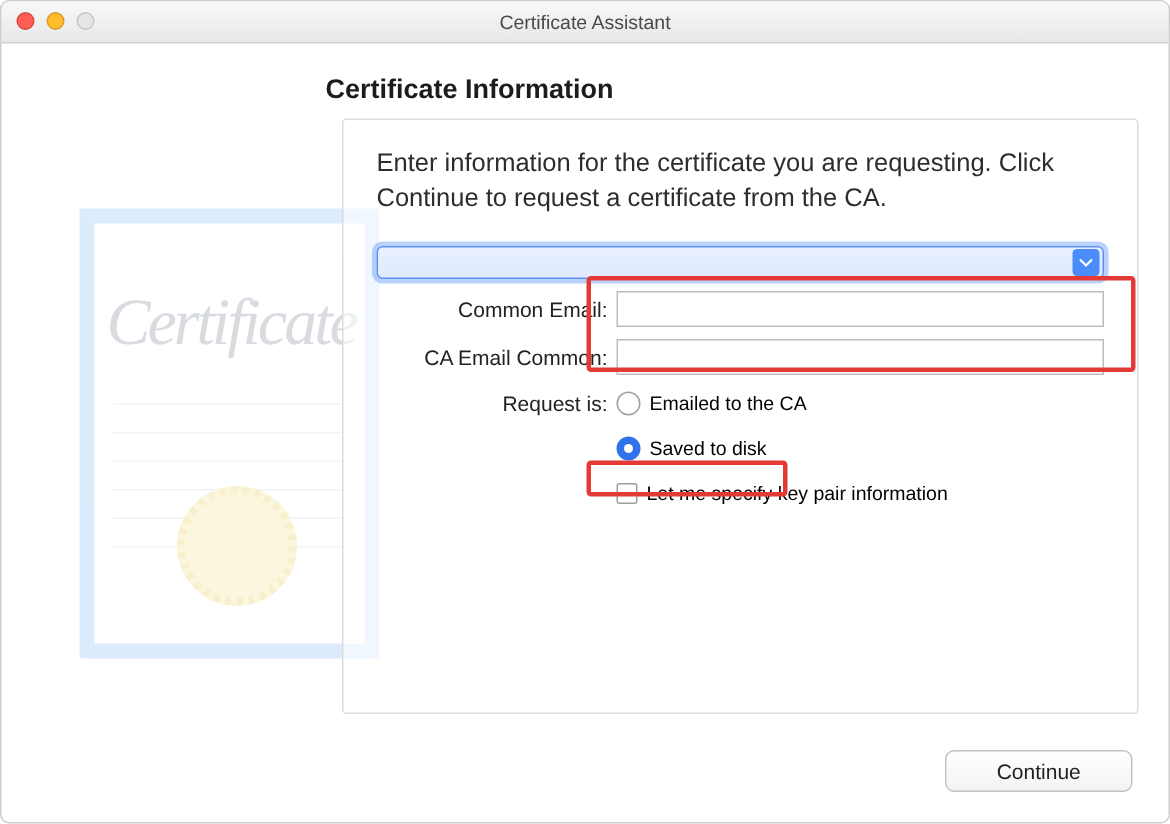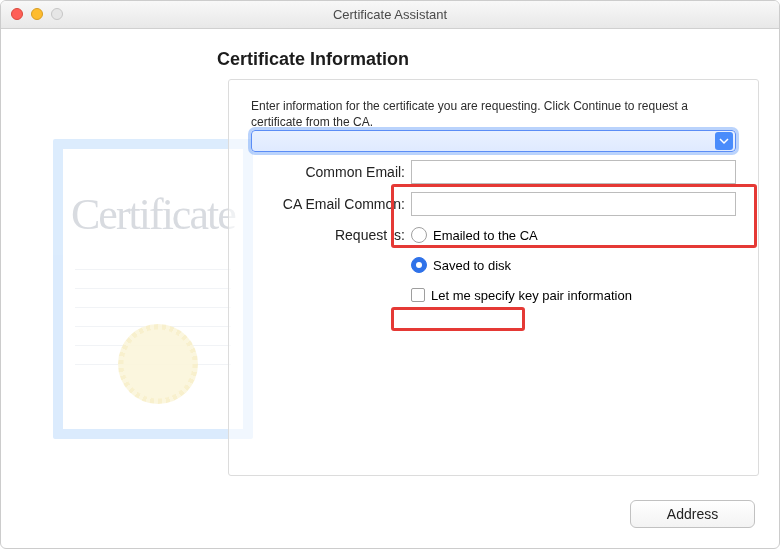--- a/index.html
+++ b/index.html
@@ -54,20 +54,21 @@
       background: #fff;
       border: 10px solid #a7cffb;
       border-radius: 2px;
       opacity: 0.4;
       padding: 8px;
     }
     .cert-bg .script {
       position: absolute;
       top: 40px; left: 8px;
       font-family: cursive, serif;
+      font-style: italic;
       font-size: 44px;
       color: #9fa6b2;
       letter-spacing: -2px;
       white-space: nowrap;
       overflow: hidden;
       width: 170px;
     }
     .cert-bg .seal {
       position: absolute;
       top: 175px; left: 55px;
@@ -96,22 +97,23 @@
       top: 50px;
       right: 8px;
       bottom: 60px;
       border: 1px solid #dcdcdc;
       border-radius: 3px;
       background: rgba(255,255,255,0.6);
       padding: 18px 22px 16px 22px;
     }
 
     .instructions {
-      font-size: 12px;
+      font-size: 17px;
       color: #2d2d2d;
+      margin-bottom: 20px;
       line-height: 1.35;
     }
 
     .row { display: flex; align-items: center; margin-bottom: 8px; position: relative; }
     .row .lbl { flex: 0 0 160px; text-align: right; padding-right: 6px; font-size: 14px; color: #222; white-space: nowrap;}
     .ctrl-col { position: relative; flex: 1; display:flex; }
 
     .field {
       height: 24px;
       width: 100%;
@@ -249,15 +251,15 @@
           <span>Let me specify key pair information</span>
         </div>
       </div>
     </div>
   </div>
 
   <div class="hl-box hl1"></div>
   <div class="hl-box hl2"></div>
 
   <div class="continue-btn">
-    <span>Address</span>
+    <span>Continue</span>
   </div>
 </div>
 
 </body></html>

